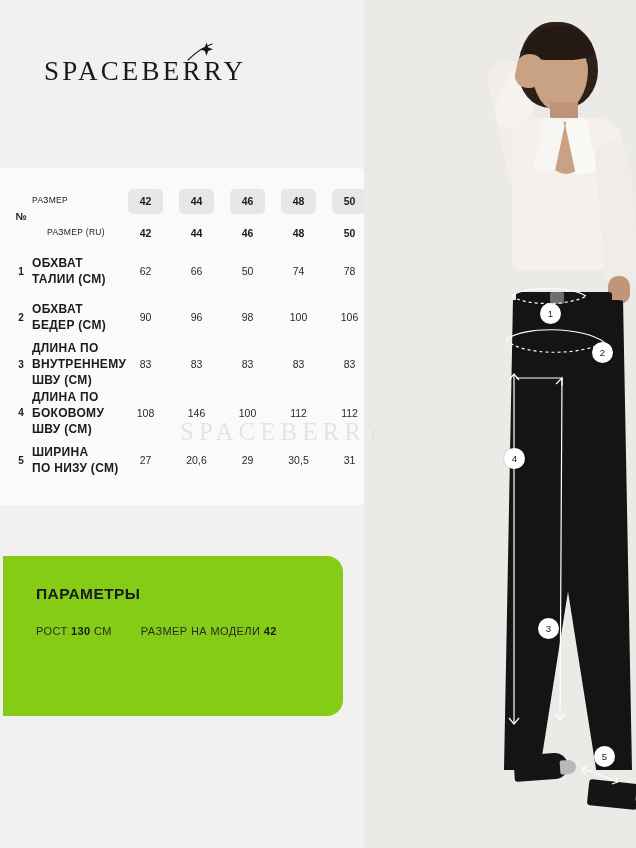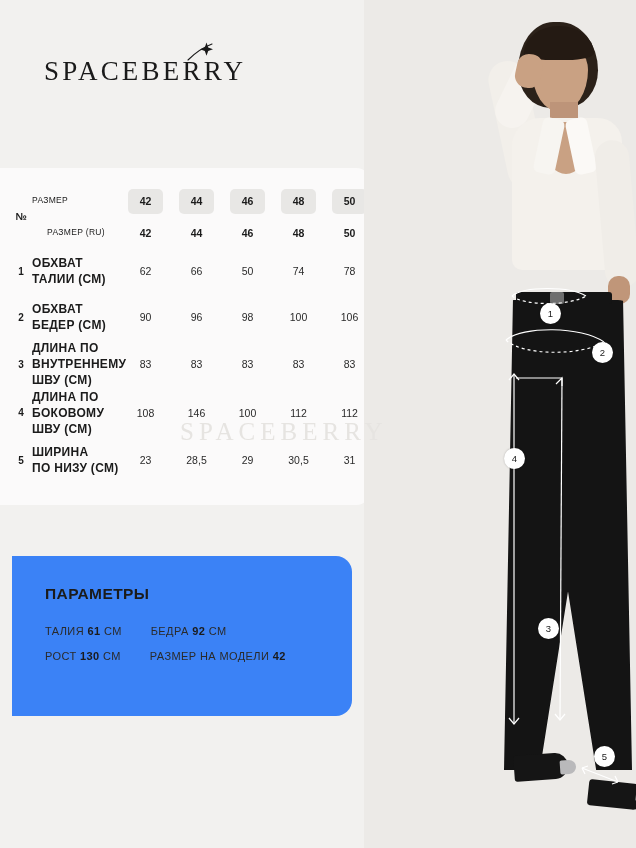--- a/index.html
+++ b/index.html
@@ -113,25 +113,25 @@
     letter-spacing: 5px;
     color: #e6e4e1;
     pointer-events: none;
     user-select: none;
     z-index: 5;
   }
 
   
   .params-card {
     position: absolute;
-    left: 12px;
+    left: 3px;
     top: 556px;
     width: 340px;
     height: 160px;
-    background: #3b82f6;
+    background: #84cc16;
     border-radius: 0 16px 16px 0;
     padding: 28px 0 0 33px;
   }
   .params-title {
     font-size: 15.5px;
     font-weight: bold;
     color: #1b1b1b;
     line-height: 1.35;
     letter-spacing: 0.4px;
   }
@@ -423,46 +423,37 @@
         <td class="cellval">112</td>
         <td class="cellval">112</td>
       </tr>
 
       <tr class="data-row">
         <td class="rownum">5</td>
         <td class="rowlabel">
           <div>ШИРИНА</div>
           <div>ПО НИЗУ (СМ)</div>
         </td>
-        <td class="cellval">23</td>
-        <td class="cellval">28,5</td>
+        <td class="cellval">27</td>
+        <td class="cellval">20,6</td>
         <td class="cellval">29</td>
         <td class="cellval">30,5</td>
         <td class="cellval">31</td>
       </tr>
     </tbody>
   </table>
 </div>
 
 <div class="watermark">SPACEBERRY</div>
 
 <div class="params-card">
   <div class="params-title">
     <div>ПАРАМЕТРЫ</div>
   </div>
   <div class="params-rows">
-    <div class="param-line">
-      <span class="k">ТАЛИЯ</span>
-      <span class="v">61</span>
-      <span class="k">СМ</span>
-      <span class="gap"></span>
-      <span class="k">БЕДРА</span>
-      <span class="v">92</span>
-      <span class="k">СМ</span>
-    </div>
     <div class="param-line">
       <span class="k">РОСТ</span>
       <span class="v">130</span>
       <span class="k">СМ</span>
       <span class="gap"></span>
       <span class="k">РАЗМЕР НА МОДЕЛИ</span>
       <span class="v">42</span>
     </div>
   </div>
 </div>

